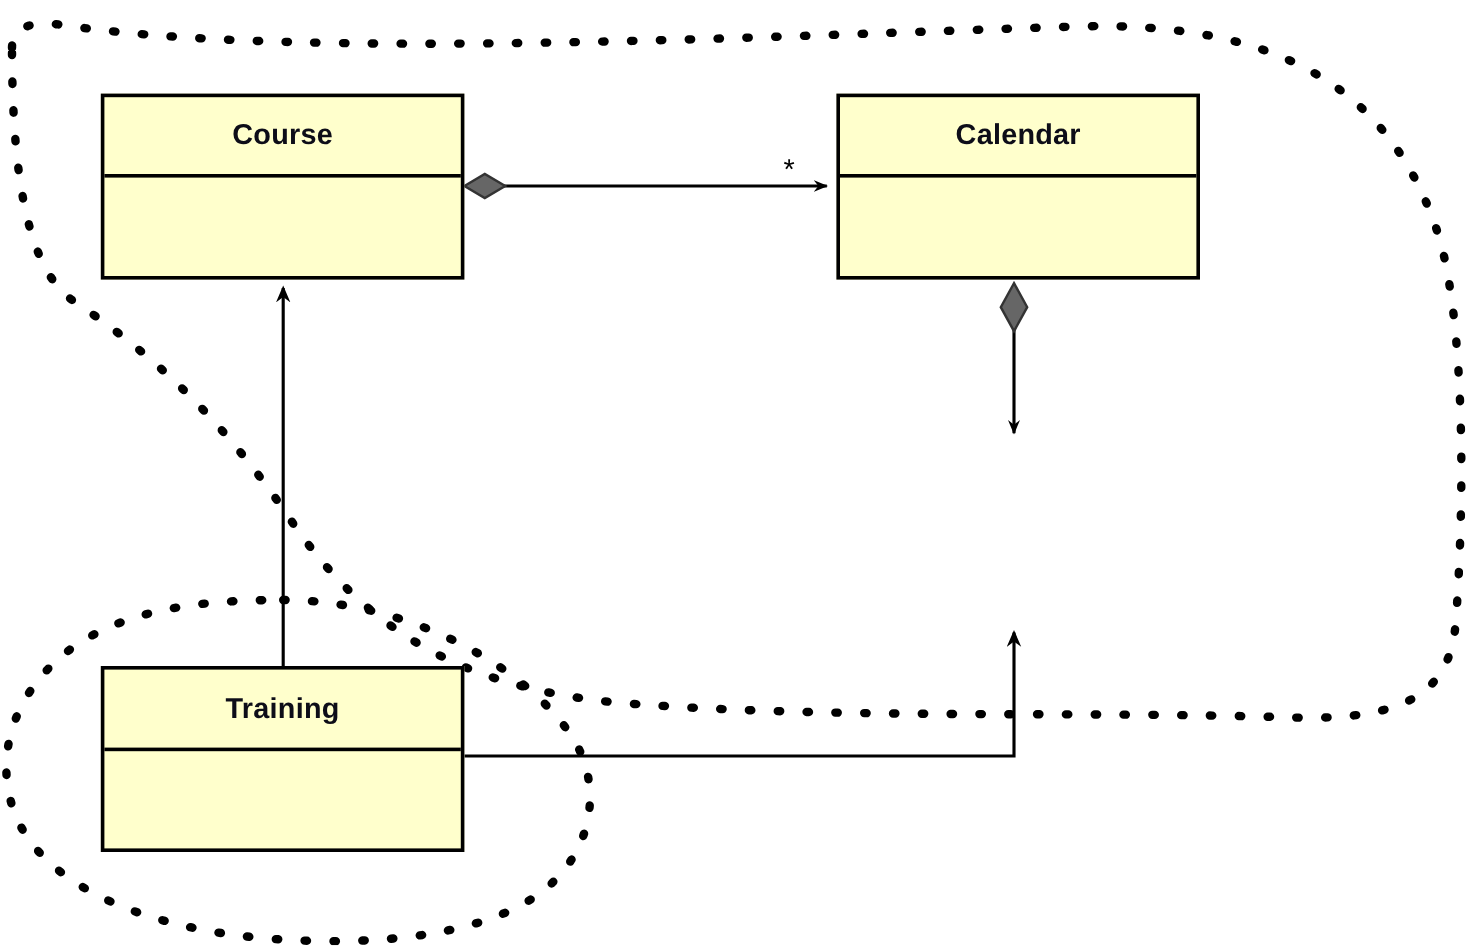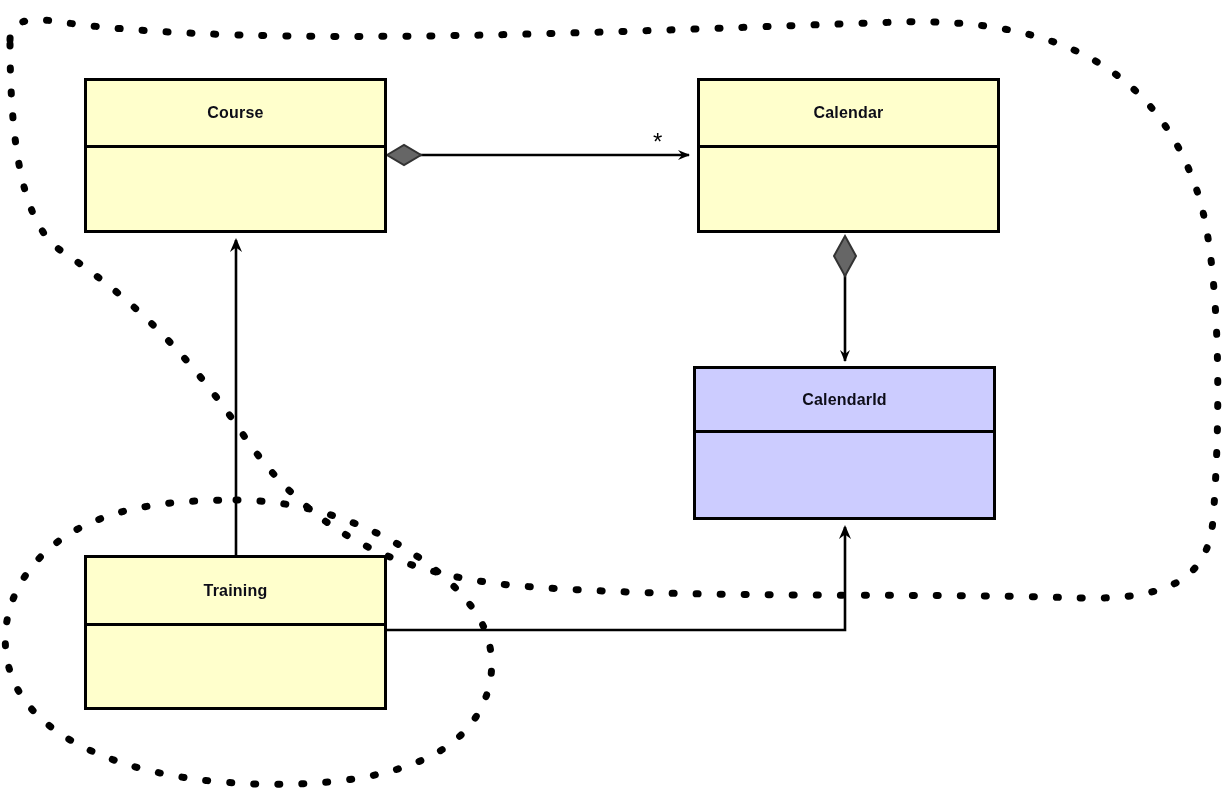--- a/index.html
+++ b/index.html
@@ -38,21 +38,21 @@
     display: flex;
     align-items: center;
     justify-content: center;
   }
   .uml-class .class-attr-compartment {
     box-sizing: border-box;
     flex: 1 1 auto;
   }
   .class-title {
     font-family: "Liberation Sans", sans-serif;
-    font-size: 16px;
+    font-size: 24px;
     font-weight: 600;
     color: #0d0d18;
     letter-spacing: 0.2px;
     white-space: nowrap;
   }
   .edge-label {
     position: absolute;
     font-family: "Liberation Sans", sans-serif;
     font-size: 24px;
     font-weight: 500;
@@ -127,26 +127,20 @@
     <div class="class-attr-compartment"></div>
   </div>
 
   <div class="uml-class" style="left:697px; top:78px; width:303px; height:155px; background:#ffffcc;">
     <div class="class-name-compartment" style="height:67px;">
       <span class="class-title">Calendar</span>
     </div>
     <div class="class-attr-compartment"></div>
   </div>
 
-  <div class="uml-class" style="left:693px; top:366px; width:303px; height:154px; background:#ccccff;">
-    <div class="class-name-compartment" style="height:64px;">
-      <span class="class-title">CalendarId</span>
-    </div>
-    <div class="class-attr-compartment"></div>
-  </div>
 
   <div class="uml-class" style="left:84px; top:555px; width:303px; height:155px; background:#ffffcc;text-align:right;">
     <div class="class-name-compartment" style="height:68px;">
       <span class="class-title">Training</span>
     </div>
     <div class="class-attr-compartment"></div>
   </div>
 
   <span class="edge-label" style="left:653px; top:130px;">*</span>
 

